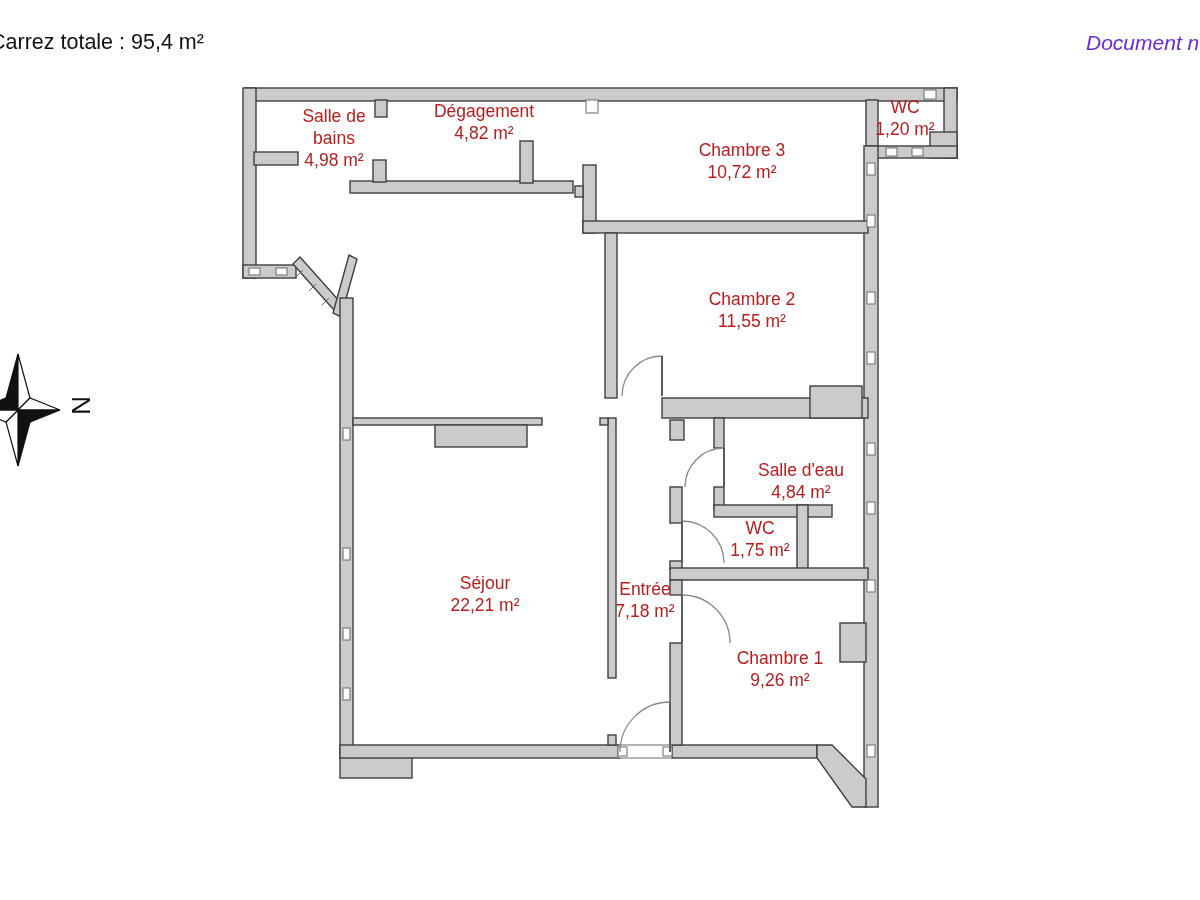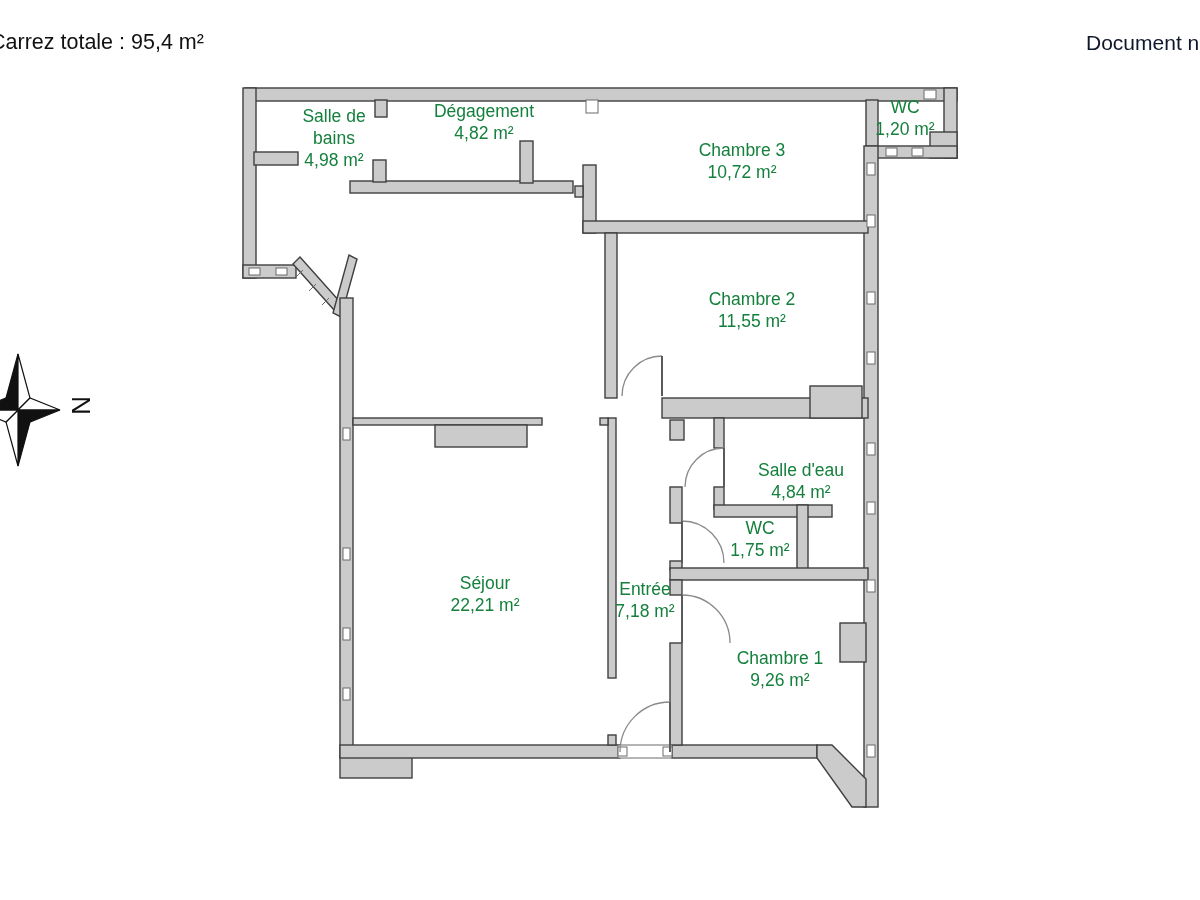--- a/index.html
+++ b/index.html
@@ -3,24 +3,24 @@
 <meta charset="utf-8">
 <style>
   html,body{margin:0;padding:0;background:#ffffff;}
   .stage{
     position:relative;width:1200px;height:900px;background:#ffffff;
     overflow:hidden;font-family:"Liberation Sans",sans-serif;color:#1d1d1d;
   }
   .plan-svg{position:absolute;left:0;top:0;}
   .hdr{position:absolute;white-space:nowrap;}
   .hdr-carrez{left:-10px;top:30px;font-size:21.5px;color:#111;}
-  .hdr-doc{left:1086px;top:31px;font-size:21px;color:#0f172a;}
+  .hdr-doc{left:1086px;top:31px;font-size:21px;font-style:italic;color:#6d28d9;}
   .room-label{
     position:absolute;transform:translateX(-50%);text-align:center;
-    font-size:17.5px;line-height:1.25;color:#15803d;white-space:nowrap;
+    font-size:17.5px;line-height:1.25;color:#b91c1c;white-space:nowrap;
   }
   .room-label .nm{display:block;white-space:pre-line;}
   .room-label .ar{display:block;}
 </style>
 </head>
 <body>
 
 <div class="stage">
 
   <svg class="plan-svg" width="1200" height="900" viewBox="0 0 1200 900">

